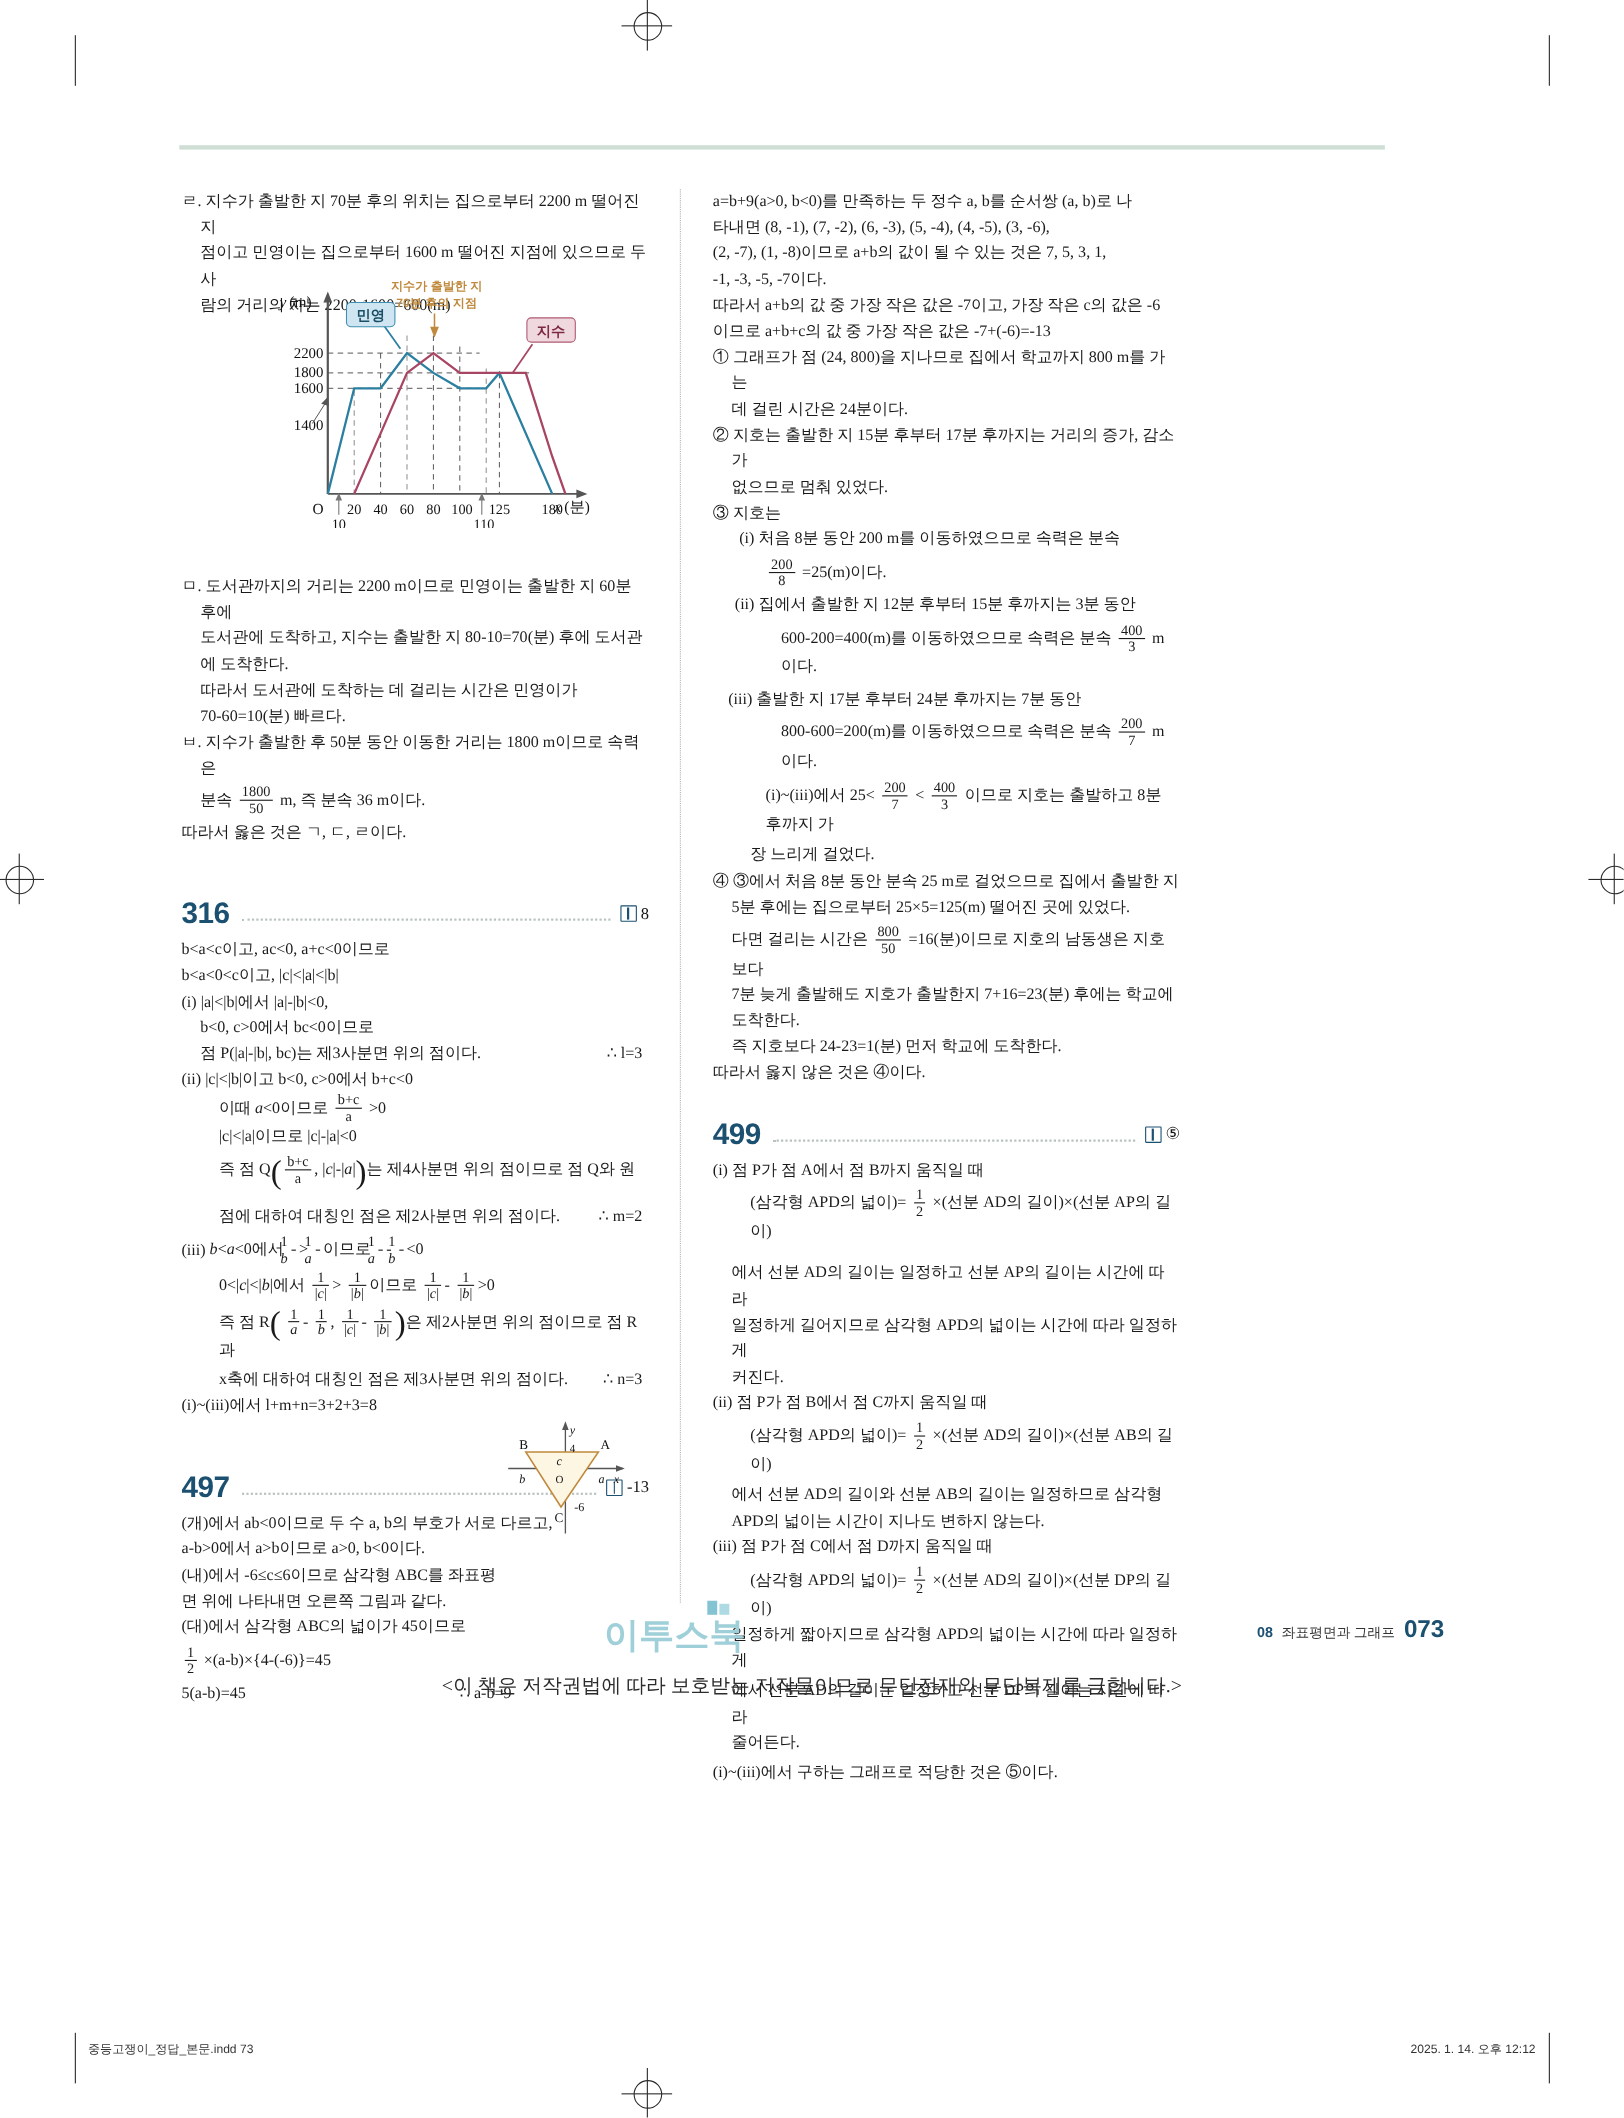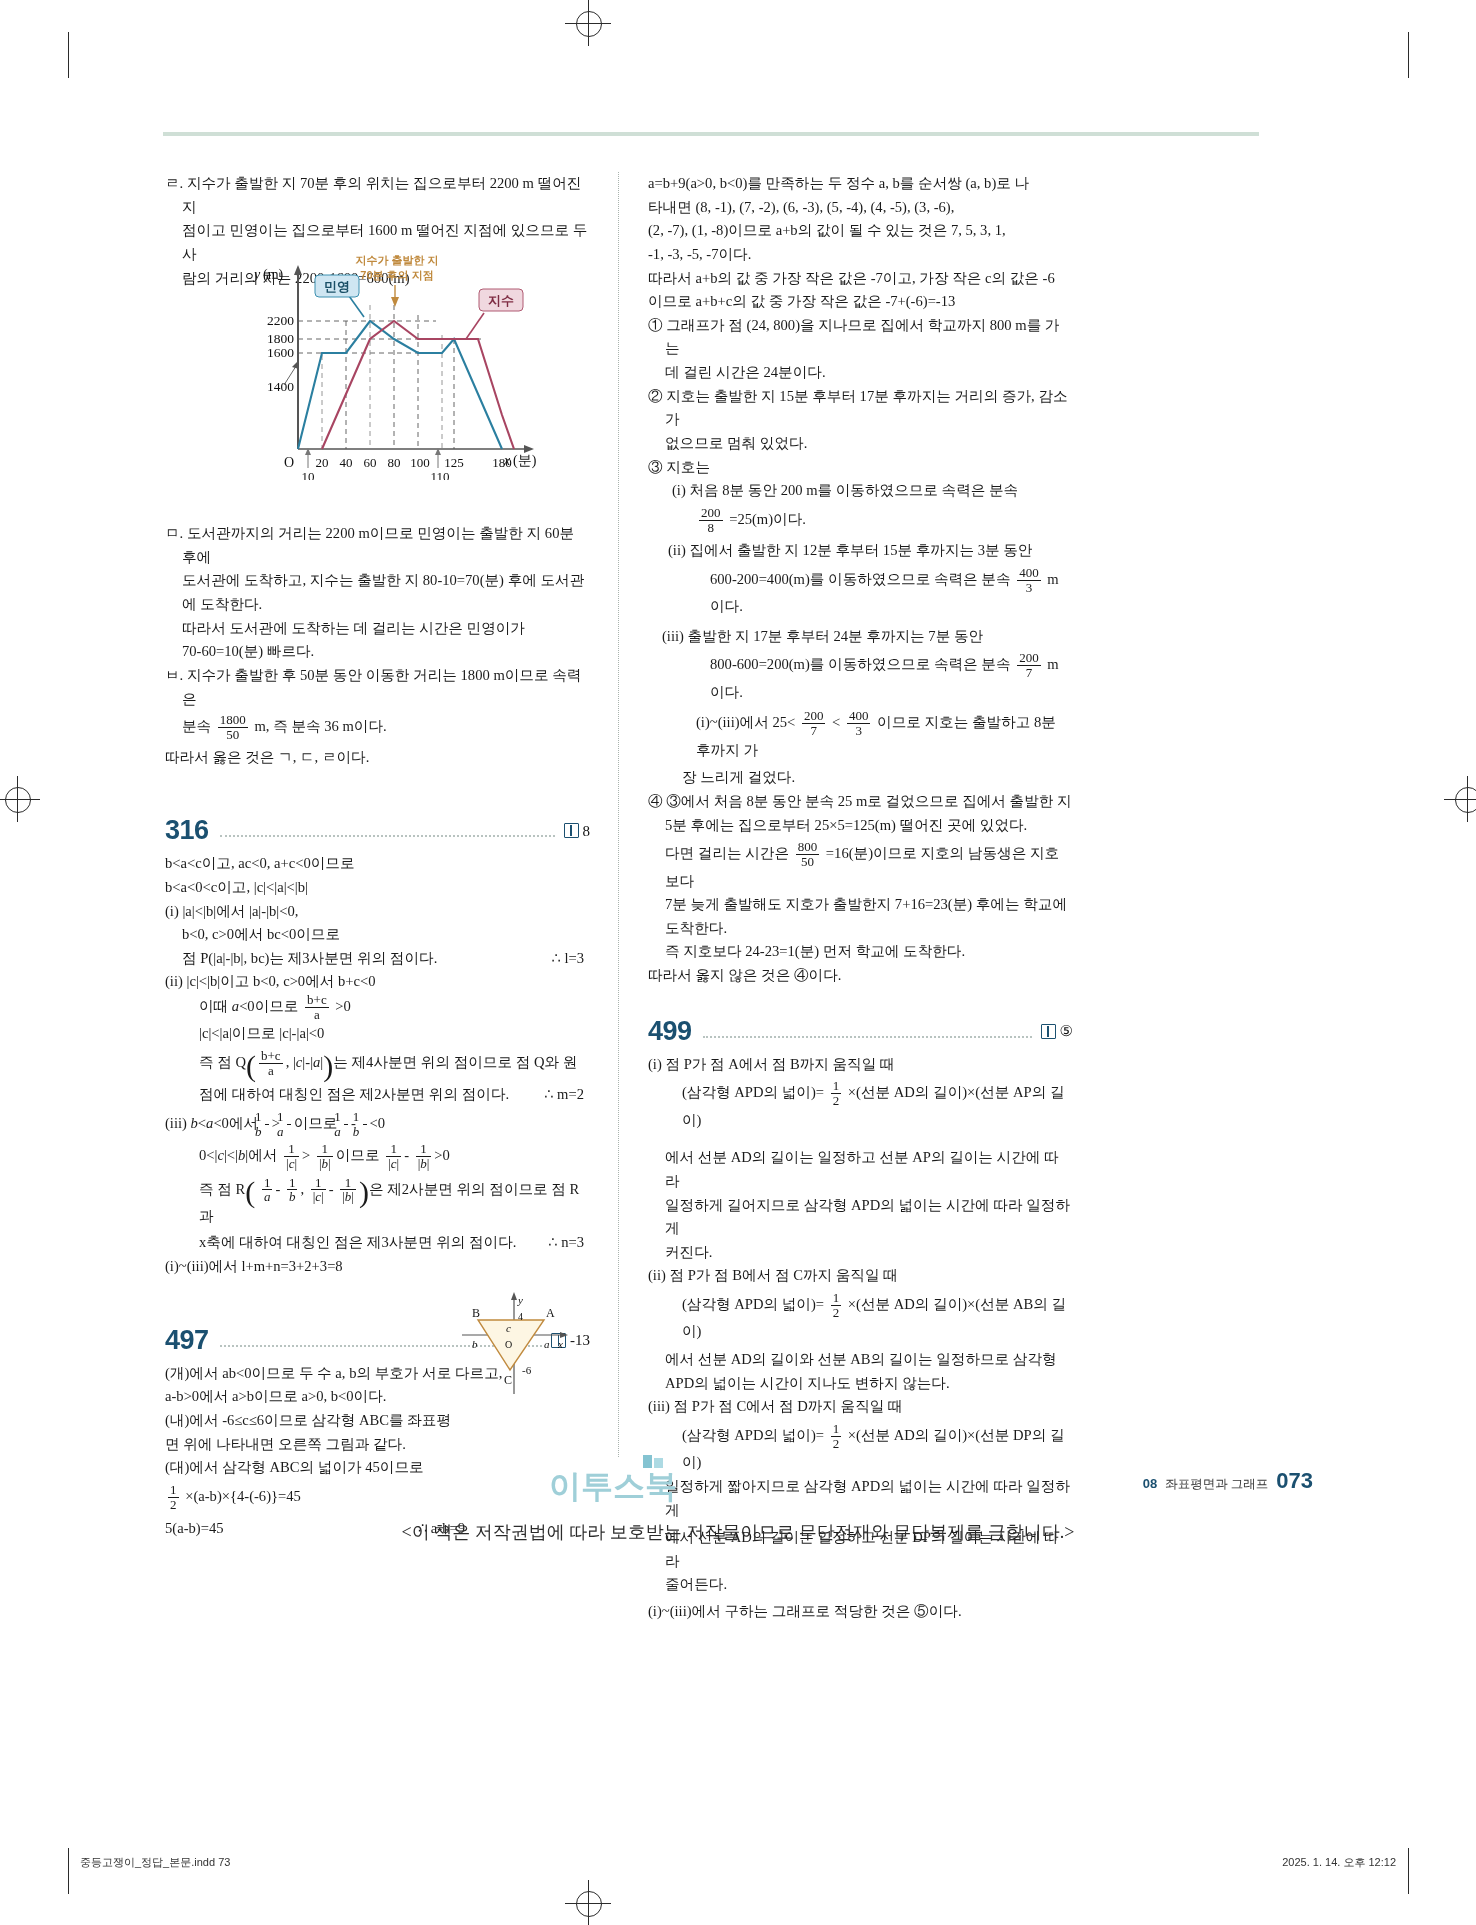--- a/index.html
+++ b/index.html
@@ -179,21 +179,21 @@
       </span>
       &gt;0
     </div>
     <div class="ind2">|c|&lt;|a|이므로 |c|-|a|&lt;0</div>
     <div class="ind2" style="margin-top:4px;">
       즉 점 Q<span class="bigparen">(</span><span class="frac">
         <span class="tp">b+c</span>
         <span class="bt">a</span>
       </span>, |<i class="v">c</i>|-|<i class="v">a</i>|<span class="bigparen">)</span>는 제4사분면 위의 점이므로 점 Q와 원
     </div>
-    <div class="ind2" style="display:flex;margin-top:5px;text-align:right;">
+    <div class="ind2" style="display:flex;margin-top:17px;text-align:right;">
       <span>점에 대하여 대칭인 점은 제2사분면 위의 점이다.</span>
       <span style="flex:1"></span>
       <span style="padding-right:6px;">∴ m=2</span>
     </div>
 
     <div class="hang" style="margin-top:4px;">
       <span>(iii)</span>
       <span><i class="v">b</i>&lt;<i class="v">a</i>&lt;0에서
         <span class="frac"><span class="tp">1</span><span class="bt"><i class="v">b</i></span></span>&gt;
         <span class="frac"><span class="tp">1</span><span class="bt"><i class="v">a</i></span></span>이므로

